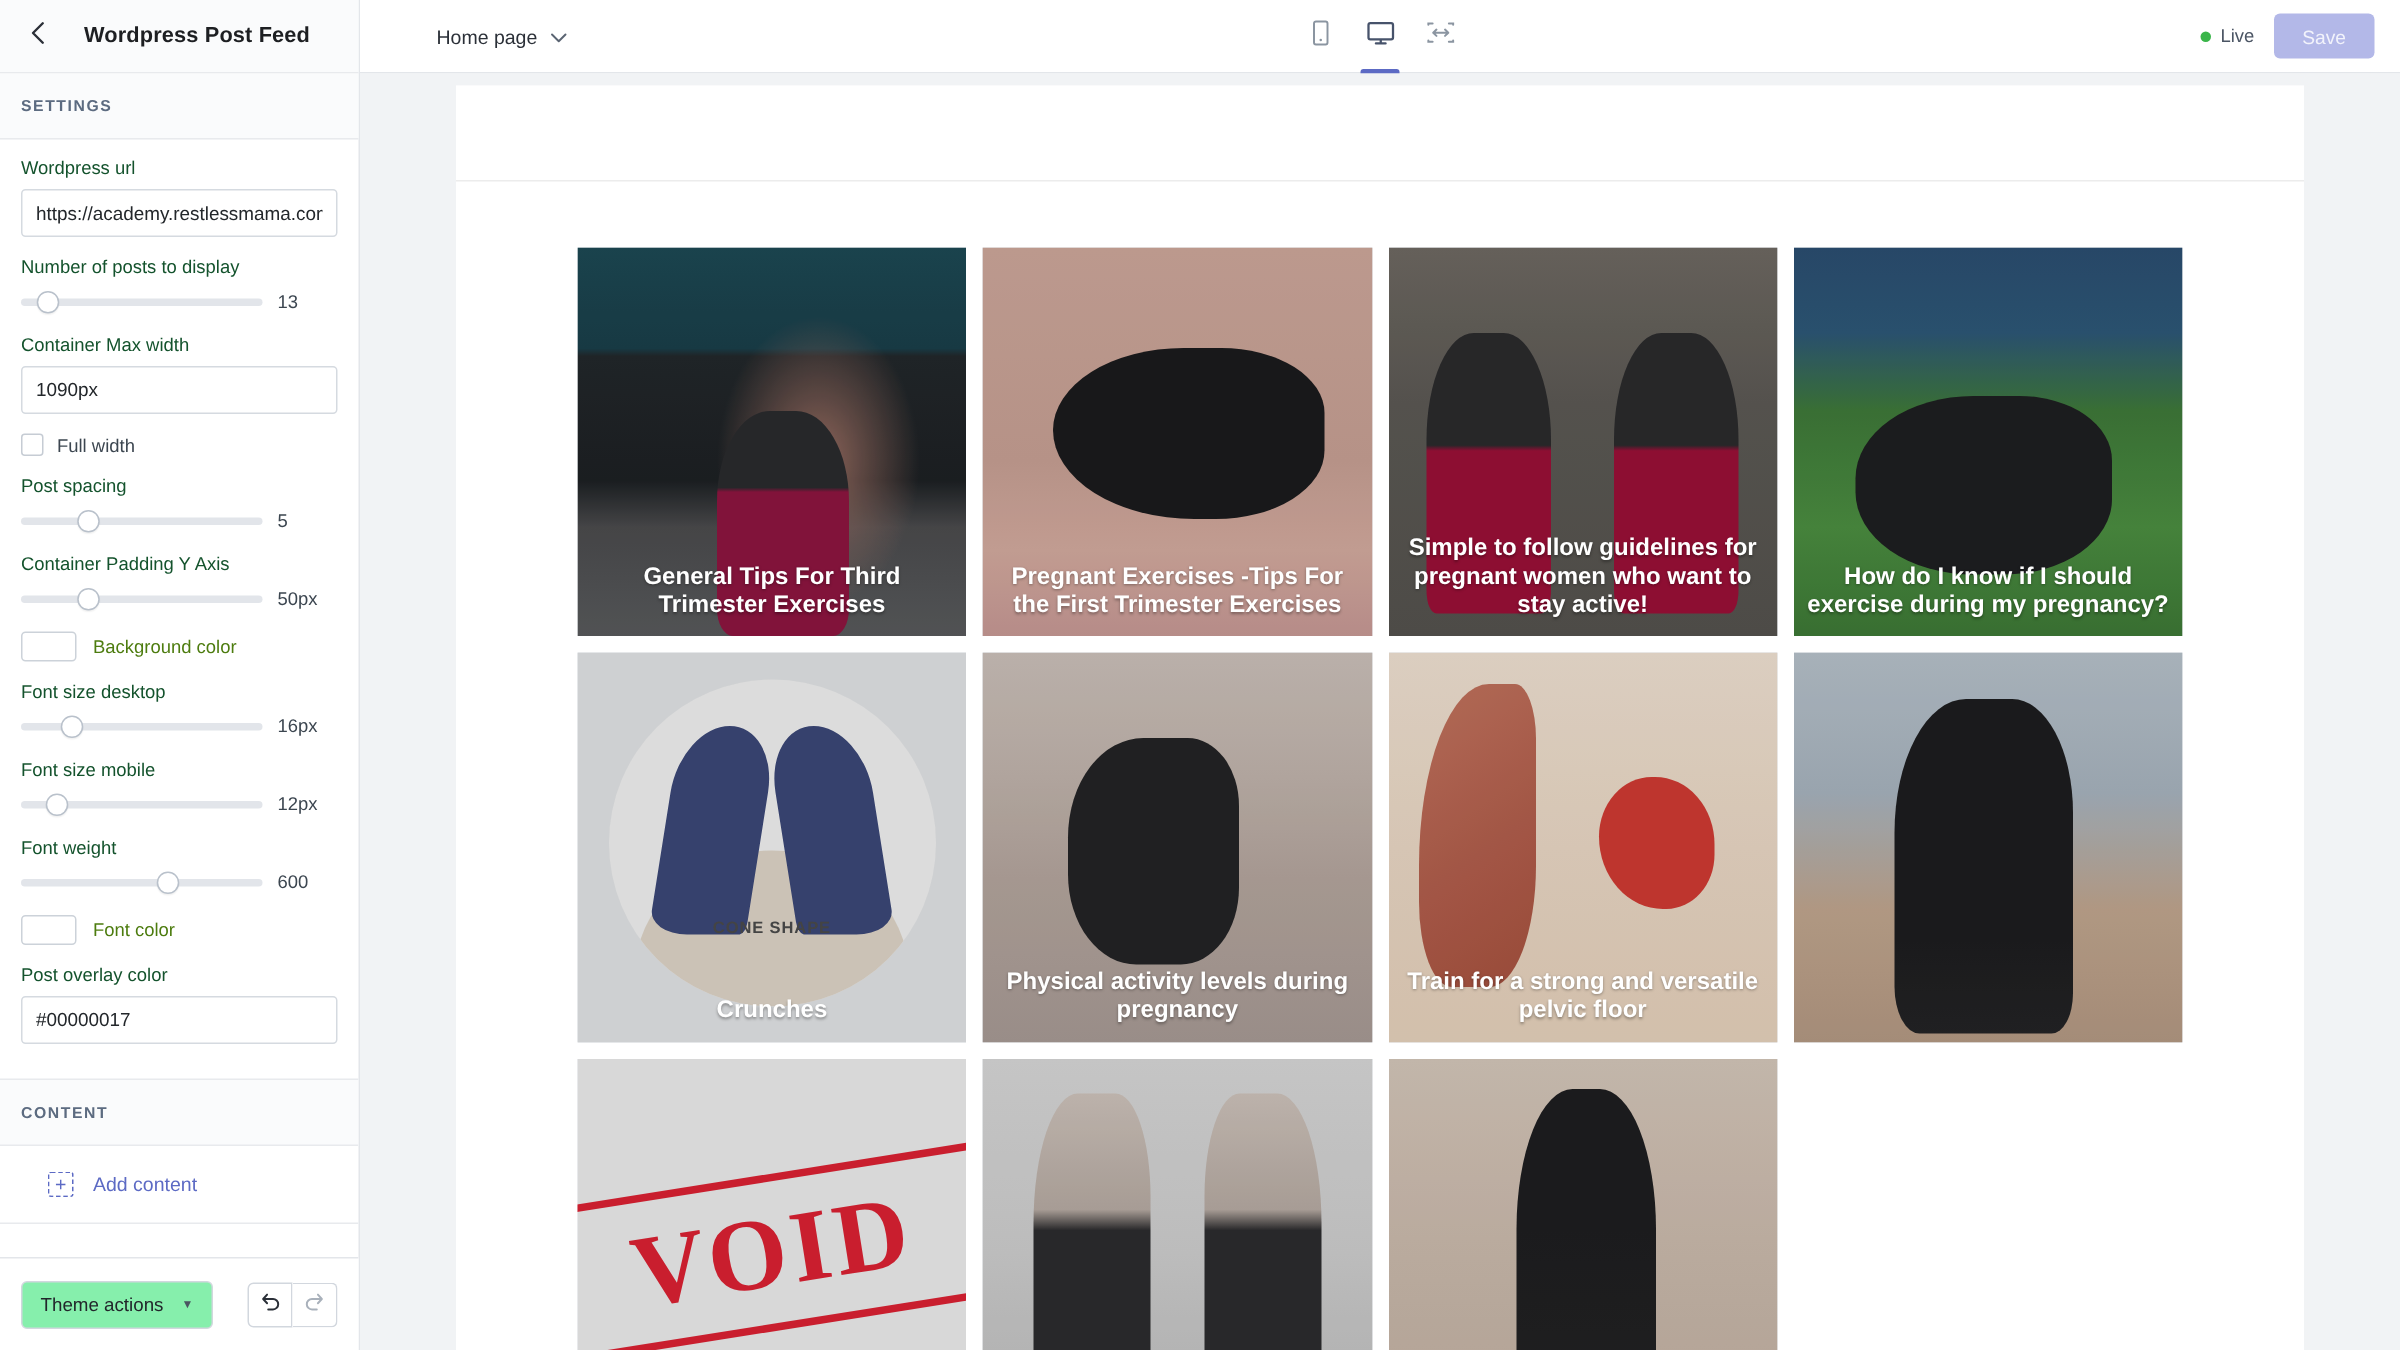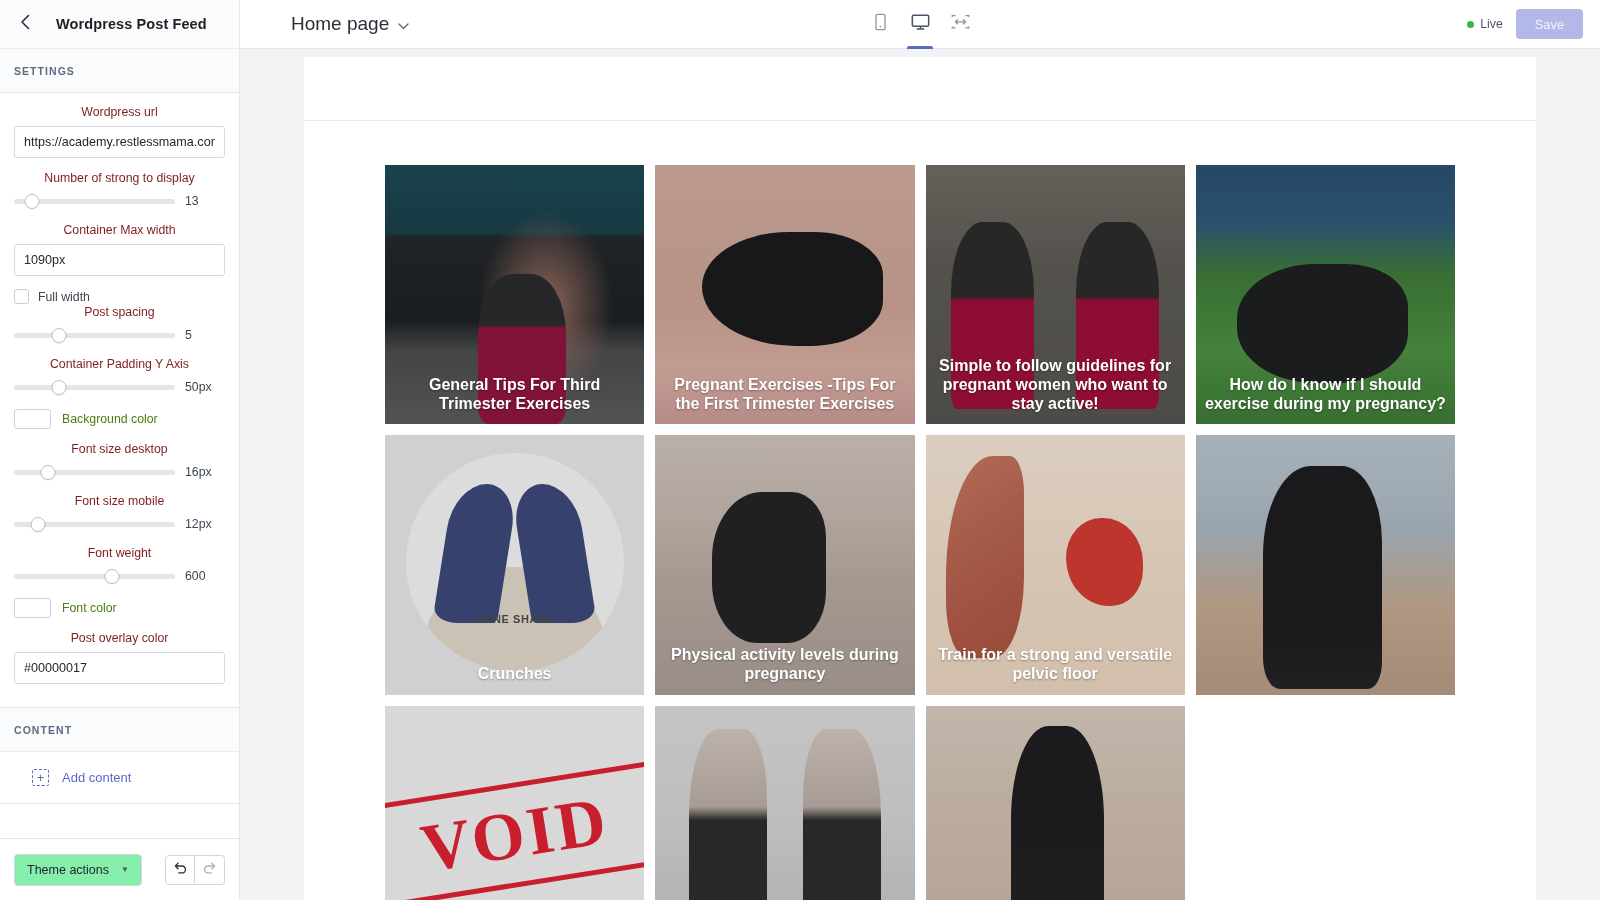--- a/index.html
+++ b/index.html
@@ -43,21 +43,21 @@
     background: #fafbfc;
     border-bottom: 1px solid #e8eaed;
     font-size: 10.5px; font-weight: bold; letter-spacing: 1.05px;
     color: #5c6b80; text-transform: uppercase;
   }
   .sb-scroll { flex: 1 1 auto; overflow: hidden; }
   .settings-body { padding: 12px 14px 10px 14px; }
 
   .fld { margin-bottom: 13px; }
   .fld-label {
-    font-size: 12.3px; color: #7f1d1d; margin-bottom: 7px; display: block; text-align: center;
+    font-size: 12.3px; color: #14532d; margin-bottom: 7px; display: block;
   }
   .text-input {
     width: 100%; height: 32px;
     border: 1px solid #d5dae0; border-radius: 3px;
     background: #fff; padding: 0 9px;
     font-size: 12.6px; color: #23272b;
     font-family: "Liberation Sans", sans-serif;
     outline: none;
   }
   .slider-row { display: flex; align-items: center; gap: 10px; }
@@ -71,21 +71,21 @@
   }
   .thumb {
     position: absolute; width: 15px; height: 15px;
     background: #ffffff; border: 1.4px solid #b9c1cb;
     border-radius: 50%; transform: translateX(-50%);
     box-shadow: 0 1px 1px rgba(0,0,0,.06);
   }
   .slider-val {
     font-size: 12.3px; color: #3c4650; min-width: 40px; text-align: left;
   }
-  .cb-row { display: flex; align-items: center; gap: 9px; margin-bottom: 1px; }
+  .cb-row { display: flex; align-items: center; gap: 9px; margin-bottom: 13px; }
   .checkbox {
     width: 15px; height: 15px; border: 1.4px solid #c6ccd4;
     border-radius: 2.5px; background: #fff; cursor: pointer; flex: 0 0 15px;
   }
   .cb-label { font-size: 12.3px; color: #3c4650; }
   .color-row { display: flex; align-items: center; gap: 11px; margin-bottom: 13px; }
   .swatch {
     width: 37px; height: 20px; border: 1px solid #ccd2d9;
     border-radius: 3px; background: #ffffff; cursor: pointer; flex: 0 0 37px;
   }
@@ -134,21 +134,21 @@
   .main { flex: 1 1 auto; height: 900px; display: flex; flex-direction: column; position: relative; }
   .topbar {
     height: 49px; flex: 0 0 49px;
     background: #ffffff;
     border-bottom: 1px solid #e3e6ea;
     display: flex; align-items: center; position: relative;
   }
   .page-select {
     display: flex; align-items: center; gap: 9px;
     margin-left: 51px; cursor: pointer;
-    font-size: 19px; color: #2b3038;
+    font-size: 13px; color: #2b3038;
   }
   .device-tabs {
     position: absolute; left: 50%; transform: translateX(-50%);
     height: 49px; display: flex; align-items: stretch; gap: 0;
   }
   .dev-tab {
     width: 40px; display: flex; align-items: center; justify-content: center;
     cursor: pointer; position: relative; color: #8b95a1;
   }
   .dev-tab.active { color: #47536b; }
@@ -351,21 +351,21 @@
 
     <div class="sb-scroll">
       <div class="settings-body">
 
         <div class="fld">
           <span class="fld-label">Wordpress url</span>
           <input class="text-input" type="text" value="https://academy.restlessmama.com" style="">
         </div>
 
         <div class="fld">
-          <span class="fld-label">Number of strong to display</span>
+          <span class="fld-label">Number of posts to display</span>
           <div class="slider-row">
             <div class="slider">
               <div class="track"></div>
               <div class="thumb" style="left:11%"></div>
             </div>
             <span class="slider-val">13</span>
           </div>
         </div>
 
         <div class="fld">

